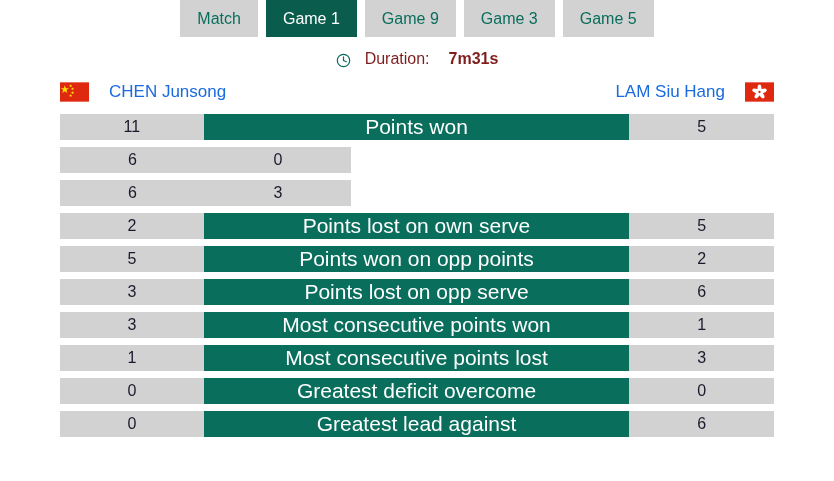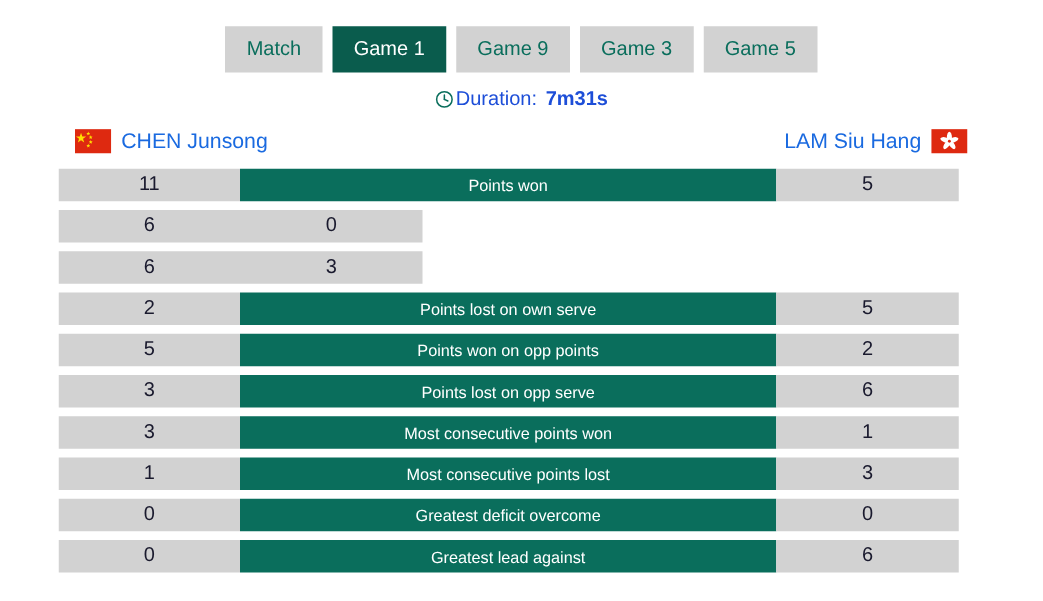--- a/index.html
+++ b/index.html
@@ -13,21 +13,20 @@
     font-family: "Liberation Sans", sans-serif;
     color: #1a1a2e;
     overflow: hidden;
   }
 
   
   .tabbar {
     display: flex;
     justify-content: center;
     gap: 8px;
-    padding-top: 21px;
   }
   .tab {
     background: #d2d2d2;
     color: #0a6e5c;
     font-size: 16px;
     height: 37px;
     line-height: 37px;
     padding: 0 17px;
     text-align: center;
     white-space: nowrap;
@@ -38,25 +37,25 @@
     background: #0a5c4d;
     color: #ffffff;
     font-weight: normal;
   }
 
   
   .duration {
     text-align: center;
     margin-top: 13px;
     font-size: 16px;
-    color: #1d4ed8;
-    display: flex;
-    justify-content: center;
-    align-items: flex-start;
-    gap: 2px;
+    color: #7f1d1d;
+    display: flex;
+    justify-content: center;
+    align-items: center;
+    gap: 14px;
   }
   .clock-icon {
     display: inline-block;
     width: 15px;
     height: 15px;
     position: relative;
     top: 1px;
   }
   .duration-label { font-size: 16px; }
   .duration-value { font-weight: bold; font-size: 16px; margin-left: 5px; }
@@ -65,57 +64,57 @@
   .players {
     display: flex;
     align-items: center;
     margin-top: 12px;
     padding: 0 60px;
     height: 24px;
   }
   .player {
     display: flex;
     align-items: center;
-    gap: 8px;
+    gap: 20px;
     font-size: 17px;
     color: #1a6ae0;
   }
   .player.right { margin-left: auto; }
   .flag {
     width: 29px;
     height: 20px;
     flex: 0 0 auto;
     display: block;
   }
 
   
   .stats {
     margin-top: 10px;
-    padding: 0 47px;
+    padding: 0 60px;
   }
   .row {
     display: flex;
     align-items: stretch;
     height: 26px;
     margin-bottom: 7px;
   }
   .cell-num {
     width: 145px;
     background: #d2d2d2;
     color: #1a1a2e;
     font-size: 16px;
     display: flex;
     align-items: center;
     justify-content: center;
   }
   .cell-label {
     width: 429px;
     background: #0a6e5c;
     color: #ffffff;
-    font-size: 13px;
+    font-size: 21px;
     display: flex;
     align-items: center;
     justify-content: center;
     white-space: nowrap;
   }
   .cell-num.right { width: 146px; }
 </style>
 </head>
 <body>
 

